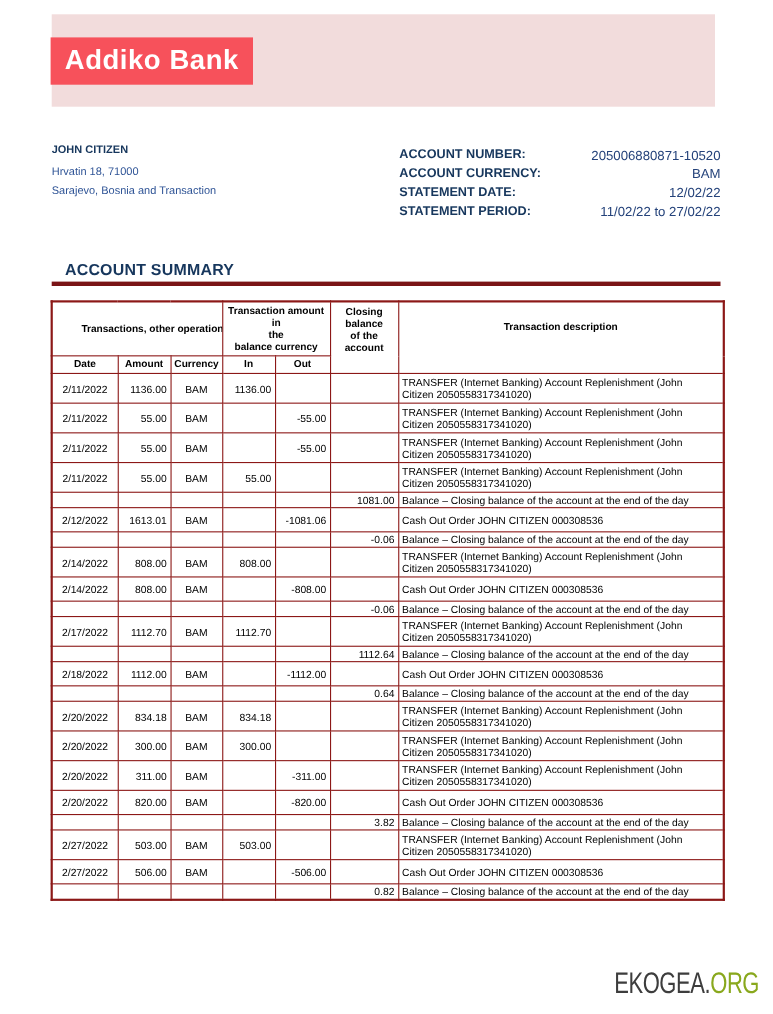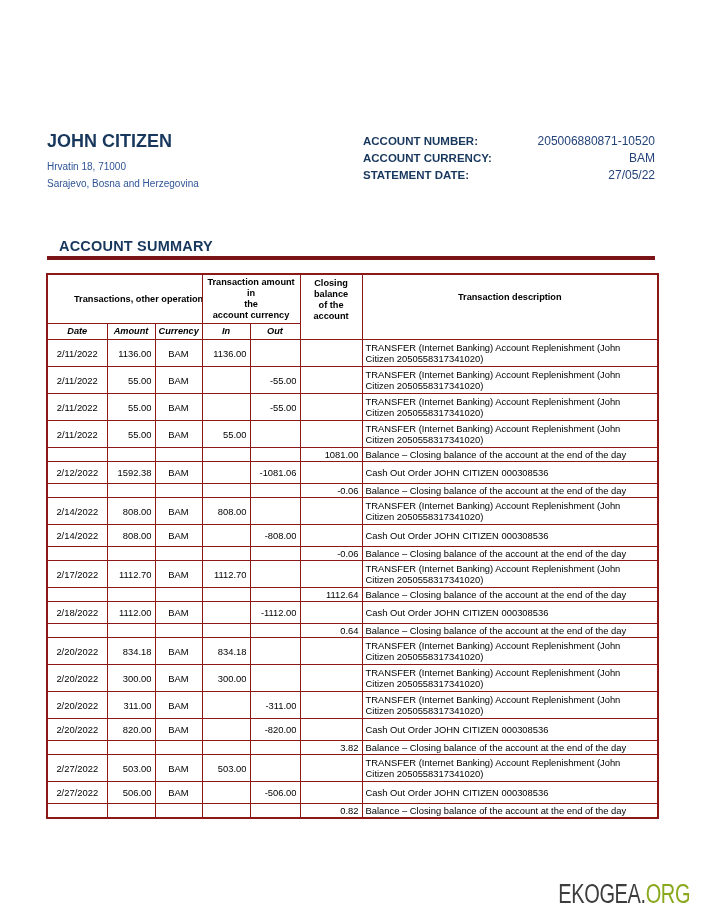--- a/index.html
+++ b/index.html
@@ -8,21 +8,21 @@
   .page { position:relative; width:703px; height:922px; background:#fff; overflow:hidden; }
 
   
   .header-band { position:absolute; left:47px; top:13px; width:603px; height:84px; background:#f2dcdc; }
   .logo-box { position:absolute; left:-1px; top:21px; width:184px; height:43px; background:#f7515b;
               display:flex; align-items:center; justify-content:center; }
   .logo-text { color:#ffffff; font-weight:bold; font-size:25px; letter-spacing:0.5px; }
 
   
   .info-section { position:absolute; left:47px; top:131px; width:608px; display:flex; justify-content:space-between; }
-  .customer-name { color:#17375d; font-weight:bold; font-size:18px; margin-bottom:6px; }
+  .customer-name { color:#17375d; font-weight:bold; font-size:10px; margin-bottom:6px; }
   .customer-line { color:#2f5496; font-size:10px; line-height:17px; }
   .account-info { width:292px; margin-top:2px; }
   .account-info-row { display:flex; justify-content:space-between; line-height:17px; }
   .account-label { color:#17375d; font-weight:bold; font-size:11.5px; white-space:nowrap; }
   .account-value { color:#24427a; font-size:12px; white-space:nowrap; }
 
   
   .summary-title { position:absolute; left:59px; top:238px; color:#17375d; font-weight:bold; font-size:14.5px; letter-spacing:0.2px; }
   .summary-rule { position:absolute; left:47px; top:256px; width:608px; height:4px; background:#7a1416; }
 
@@ -30,21 +30,21 @@
   .stmt-table { position:absolute; left:46px; top:273px; width:611px; border-collapse:collapse;
                 table-layout:fixed; font-size:9.4px; color:#000; }
   .stmt-table th, .stmt-table td { border:1.6px solid #8c1817; padding:2px 3px; line-height:11px;
                 overflow:hidden; vertical-align:middle; }
   .stmt-table { border:2.5px solid #8c1817; }
   .stmt-table th { font-size:9.2px; font-weight:bold; text-align:center; }
   th.group-ops { white-space:nowrap;padding-left:26px; }
   th.group-amt, th.group-closing { white-space:pre-line; }
   th.group-closing { vertical-align:top; padding-top:3px; }
   th.group-desc { vertical-align:middle; padding-bottom:22px; }
-  tr.sub-row th { height:13px;font-style:italic; }
+  tr.sub-row th { height:13px; }
   tr.group-row th { height:42px; }
 
   .cell-date { text-align:center;margin-top:36px; }
   .cell-amount, .cell-in, .cell-out, .cell-balance { text-align:right; }
   .cell-currency { text-align:center; }
   .cell-description { text-align:left; white-space:pre-line; }
   tr.row-transfer td { height:22px; }
   tr.row-cashout td { height:11px; padding-top:5px; padding-bottom:5px; }
   tr.row-balance td { height:11px; padding-top:1px; padding-bottom:1px; }
 
@@ -57,39 +57,48 @@
   
   .ekogea { position:absolute; right:13px; top:879px; font-size:27px; letter-spacing:-0.5px;
             color:#3d3d3d; transform:scaleX(0.74); transform-origin:right center; white-space:nowrap; }
   .ekogea .org { color:#89a81d; }
 </style>
 </head>
 <body>
 
 <div class="page">
 
+  <div class="header-band">
+    <div class="logo-box">
+      <span class="logo-text">Addiko Bank</span>
+    </div>
+  </div>
 
   <div class="info-section">
     <div class="customer">
       <div class="customer-name">JOHN CITIZEN</div>
       <div class="customer-line">Hrvatin 18, 71000</div>
-      <div class="customer-line">Sarajevo, Bosna and Herzegovina</div>
+      <div class="customer-line">Sarajevo, Bosnia and Transaction</div>
     </div>
     <div class="account-info">
       <div class="account-info-row">
         <span class="account-label">ACCOUNT NUMBER:</span>
         <span class="account-value">205006880871-10520</span>
       </div>
       <div class="account-info-row">
         <span class="account-label">ACCOUNT CURRENCY:</span>
         <span class="account-value">BAM</span>
       </div>
       <div class="account-info-row">
         <span class="account-label">STATEMENT DATE:</span>
-        <span class="account-value">27/05/22</span>
+        <span class="account-value">12/02/22</span>
+      </div>
+      <div class="account-info-row">
+        <span class="account-label">STATEMENT PERIOD:</span>
+        <span class="account-value">11/02/22 to 27/02/22</span>
       </div>
     </div>
   </div>
 
   <div class="summary-title">ACCOUNT SUMMARY</div>
   <div class="summary-rule"></div>
 
   <table class="stmt-table">
     <colgroup>
       <col style="width:60px">
@@ -98,21 +107,21 @@
       <col style="width:48px">
         <col style="width:50px">
         <col style="width:62px">
         <col style="width:296px">
     </colgroup>
     <thead>
       <tr class="group-row">
         <th class="group-ops" colspan="3">Transactions, other operations</th>
         <th class="group-amt" colspan="2">Transaction amount in
 the
-account currency</th>
+balance currency</th>
         <th class="group-closing" rowspan="2">Closing
 balance
 of the account</th>
         <th class="group-desc" rowspan="2">Transaction description</th>
       </tr>
       <tr class="sub-row">
         <th>Date</th>
         <th>Amount</th>
         <th>Currency</th>
         <th>In</th>
@@ -164,21 +173,21 @@
           <td class="cell-date"></td>
           <td class="cell-amount"></td>
           <td class="cell-currency"></td>
           <td class="cell-in"></td>
           <td class="cell-out"></td>
           <td class="cell-balance">1081.00</td>
           <td class="cell-description">Balance – Closing balance of the account at the end of the day</td>
         </tr>
         <tr class="row-cashout">
           <td class="cell-date">2/12/2022</td>
-          <td class="cell-amount">1592.38</td>
+          <td class="cell-amount">1613.01</td>
           <td class="cell-currency">BAM</td>
           <td class="cell-in"></td>
           <td class="cell-out">-1081.06</td>
           <td class="cell-balance"></td>
           <td class="cell-description">Cash Out Order JOHN CITIZEN 000308536</td>
         </tr>
         <tr class="row-balance">
           <td class="cell-date"></td>
           <td class="cell-amount"></td>
           <td class="cell-currency"></td>

